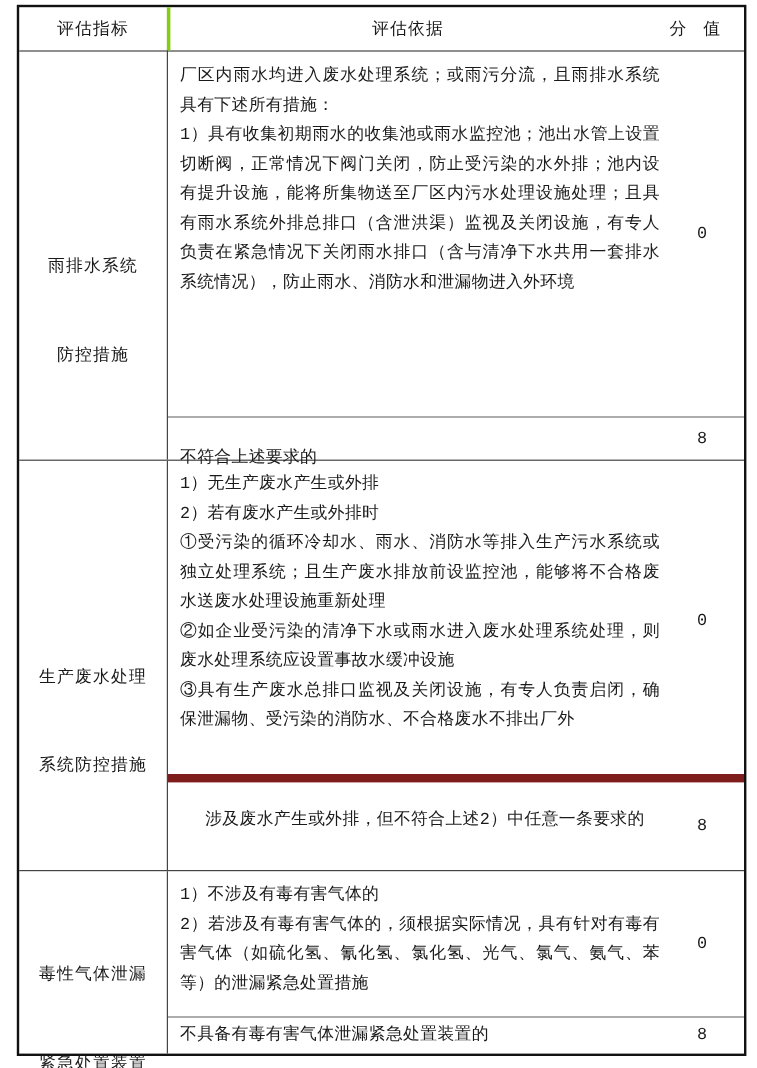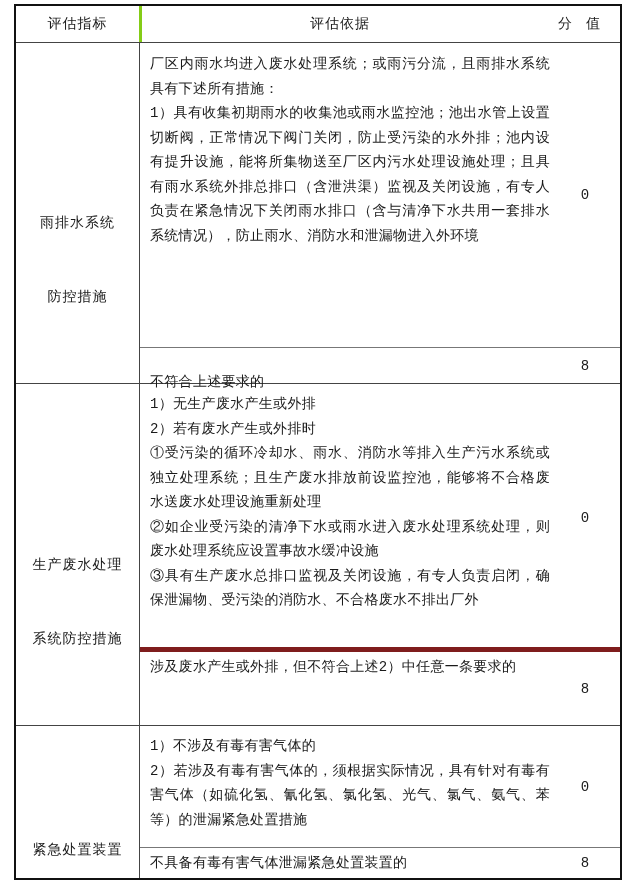--- a/index.html
+++ b/index.html
@@ -15,21 +15,21 @@
     .hdr .c3 { position: absolute; right: 4px; top: 0; width: 60px; height: 36px;
       display: flex; align-items: center; justify-content: center; font-size: 14px; letter-spacing: 14px; font-family: Liberation Serif, serif; }
     .grp { position: absolute; left: 0; width: 100%; border-bottom: 1px solid #444; box-sizing: border-box; }
     .grp.last { border-bottom: none; }
     .grp .name { position: absolute; left: 0; top: 0; bottom: 0; width: 123px; border-right: 1px solid #444;
       display: flex; align-items: center; justify-content: center; text-align: center;
       font-size: 14px; line-height: 27px; letter-spacing: 1px; }
     .grp .name span { display: block; width: 100px; margin-top: 47px; }
     .sub { position: absolute; left: 124px; right: 0; box-sizing: border-box; font-family: Liberation Mono, monospace; }
     .sub.bordered { border-bottom: 1px solid #777; }
-    .sub.faint { border-bottom: 5px solid #7f1d1d; }
+    .sub.faint { border-bottom: 7px solid #7f1d1d; }
     .sub .txt { position: absolute; left: 10px; width: 400px; font-size: 14px; line-height: 24.5px;
       text-align: justify; letter-spacing: 0.3px; }
     .sub .txt p { margin: 0; }
     .sub .score { position: absolute; right: 20px; width: 30px; text-align: center; font-size: 14px;
       display: flex; align-items: center; justify-content: center; }
   </style>
 </head>
 <body>
 
 <div class="tbl">
@@ -72,30 +72,31 @@
       <div class="txt" style="top:8px;">
         <p>1）无生产废水产生或外排</p>
         <p>2）若有废水产生或外排时</p>
         <p>①受污染的循环冷却水、雨水、消防水等排入生产污水系统或独立处理系统；且生产废水排放前设监控池，能够将不合格废水送废水处理设施重新处理</p>
         <p>②如企业受污染的清净下水或雨水进入废水处理系统处理，则废水处理系统应设置事故水缓冲设施</p>
         <p>③具有生产废水总排口监视及关闭设施，有专人负责启闭，确保泄漏物、受污染的消防水、不合格废水不排出厂外</p>
       </div>
       <div class="score" style="top:0;height:268px;">0</div>
     </div>
     <div class="sub" style="top:268px;height:74px;">
-      <div class="txt" style="top:3px;">
+      <div class="txt" style="top:20px;margin-left:21px;">
         <p>涉及废水产生或外排，但不符合上述2）中任意一条要求的</p>
       </div>
       <div class="score" style="top:0;height:74px;">8</div>
     </div>
   </div>
 
   <div class="grp last" style="top:720px;height:152px;">
     <div class="name">
       <span>
+        <span>毒性气体泄漏</span>
         <span>紧急处置装置</span>
       </span>
     </div>
     <div class="sub bordered" style="top:0;height:122px;">
       <div class="txt" style="top:8px;">
         <p>1）不涉及有毒有害气体的</p>
         <p>2）若涉及有毒有害气体的，须根据实际情况，具有针对有毒有害气体（如硫化氢、氰化氢、氯化氢、光气、氯气、氨气、苯等）的泄漏紧急处置措施</p>
       </div>
       <div class="score" style="top:0;height:122px;">0</div>
     </div>

